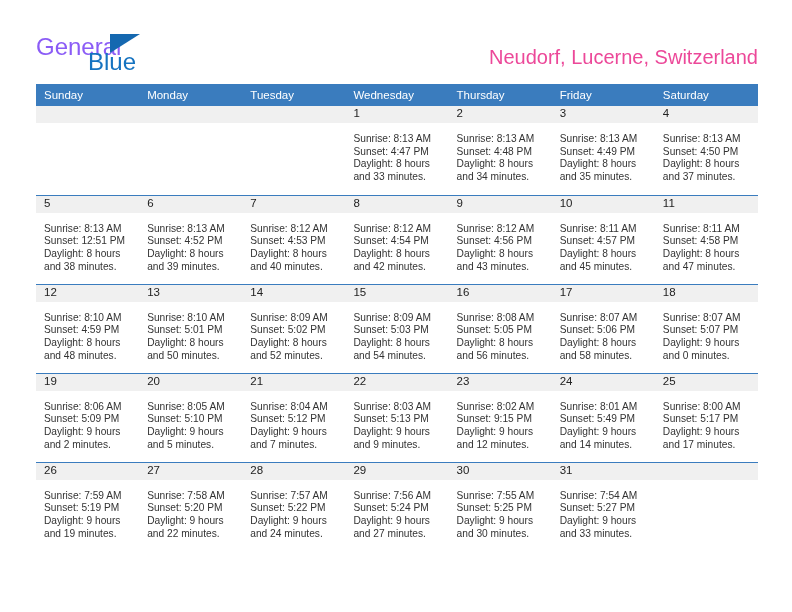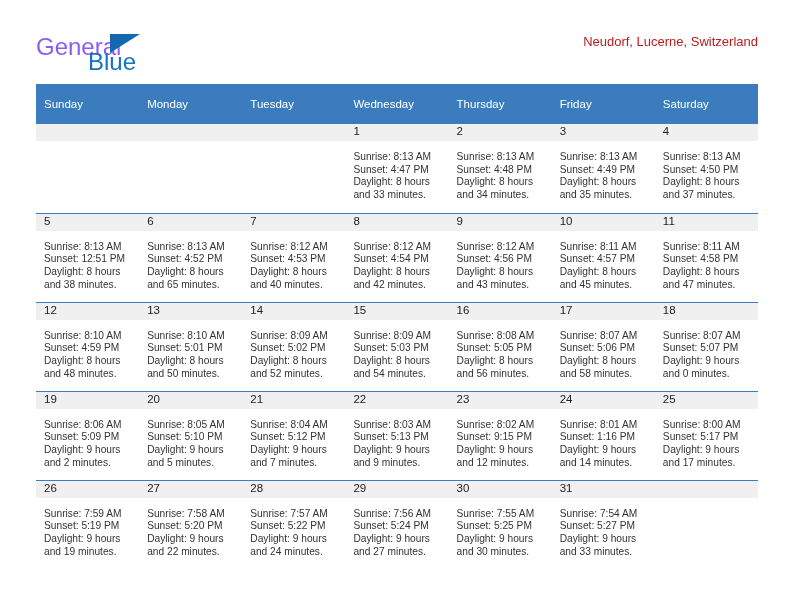--- a/index.html
+++ b/index.html
@@ -54,44 +54,44 @@
     text-align: right;
     padding-top: 2px;
   }
   .cal-title {
     font-size: 27px;
     color: #1a1a1a;
     line-height: 1.15;
     white-space: nowrap;
   }
   .cal-sub {
-    font-size: 13px;
-    color: #b91c1c;
-    margin-top: 4px;
+    font-size: 20px;
+    color: #ec4899;
+    margin-top: 16px;
     white-space: nowrap;
   }
 
   
   .calendar {
     margin: 8px 34px 0 36px;
     width: 722px;
   }
   table.cal {
     width: 722px;
     border-collapse: collapse;
     table-layout: fixed;
   }
   table.cal th {
     background: #3a7cbe;
     color: #ffffff;
     font-size: 11.5px;
     font-weight: normal;
     text-align: left;
     padding: 5px 0 5px 8px;
-    height: 40px;
+    height: 22px;
     border: none;
   }
   table.cal td {
     vertical-align: top;
     padding: 0;
     border: none;
     border-top: 1.3px solid #3a7cbe;
     height: 89px;
     background: #ffffff;
   }
@@ -235,21 +235,21 @@
                 </div>
               </div>
             </td>
             <td>
               <div class="cellbox">
                 <div class="daynum-band">6</div>
                 <div class="cellbody">
                   <div>Sunrise: 8:13 AM</div>
                   <div>Sunset: 4:52 PM</div>
                   <div>Daylight: 8 hours</div>
-                  <div>and 65 minutes.</div>
+                  <div>and 39 minutes.</div>
                 </div>
               </div>
             </td>
             <td>
               <div class="cellbox">
                 <div class="daynum-band">7</div>
                 <div class="cellbody">
                   <div>Sunrise: 8:12 AM</div>
                   <div>Sunset: 4:53 PM</div>
                   <div>Daylight: 8 hours</div>
@@ -435,21 +435,21 @@
                   <div>Daylight: 9 hours</div>
                   <div>and 12 minutes.</div>
                 </div>
               </div>
             </td>
             <td>
               <div class="cellbox">
                 <div class="daynum-band">24</div>
                 <div class="cellbody">
                   <div>Sunrise: 8:01 AM</div>
-                  <div>Sunset: 1:16 PM</div>
+                  <div>Sunset: 5:49 PM</div>
                   <div>Daylight: 9 hours</div>
                   <div>and 14 minutes.</div>
                 </div>
               </div>
             </td>
             <td>
               <div class="cellbox">
                 <div class="daynum-band">25</div>
                 <div class="cellbody">
                   <div>Sunrise: 8:00 AM</div>

